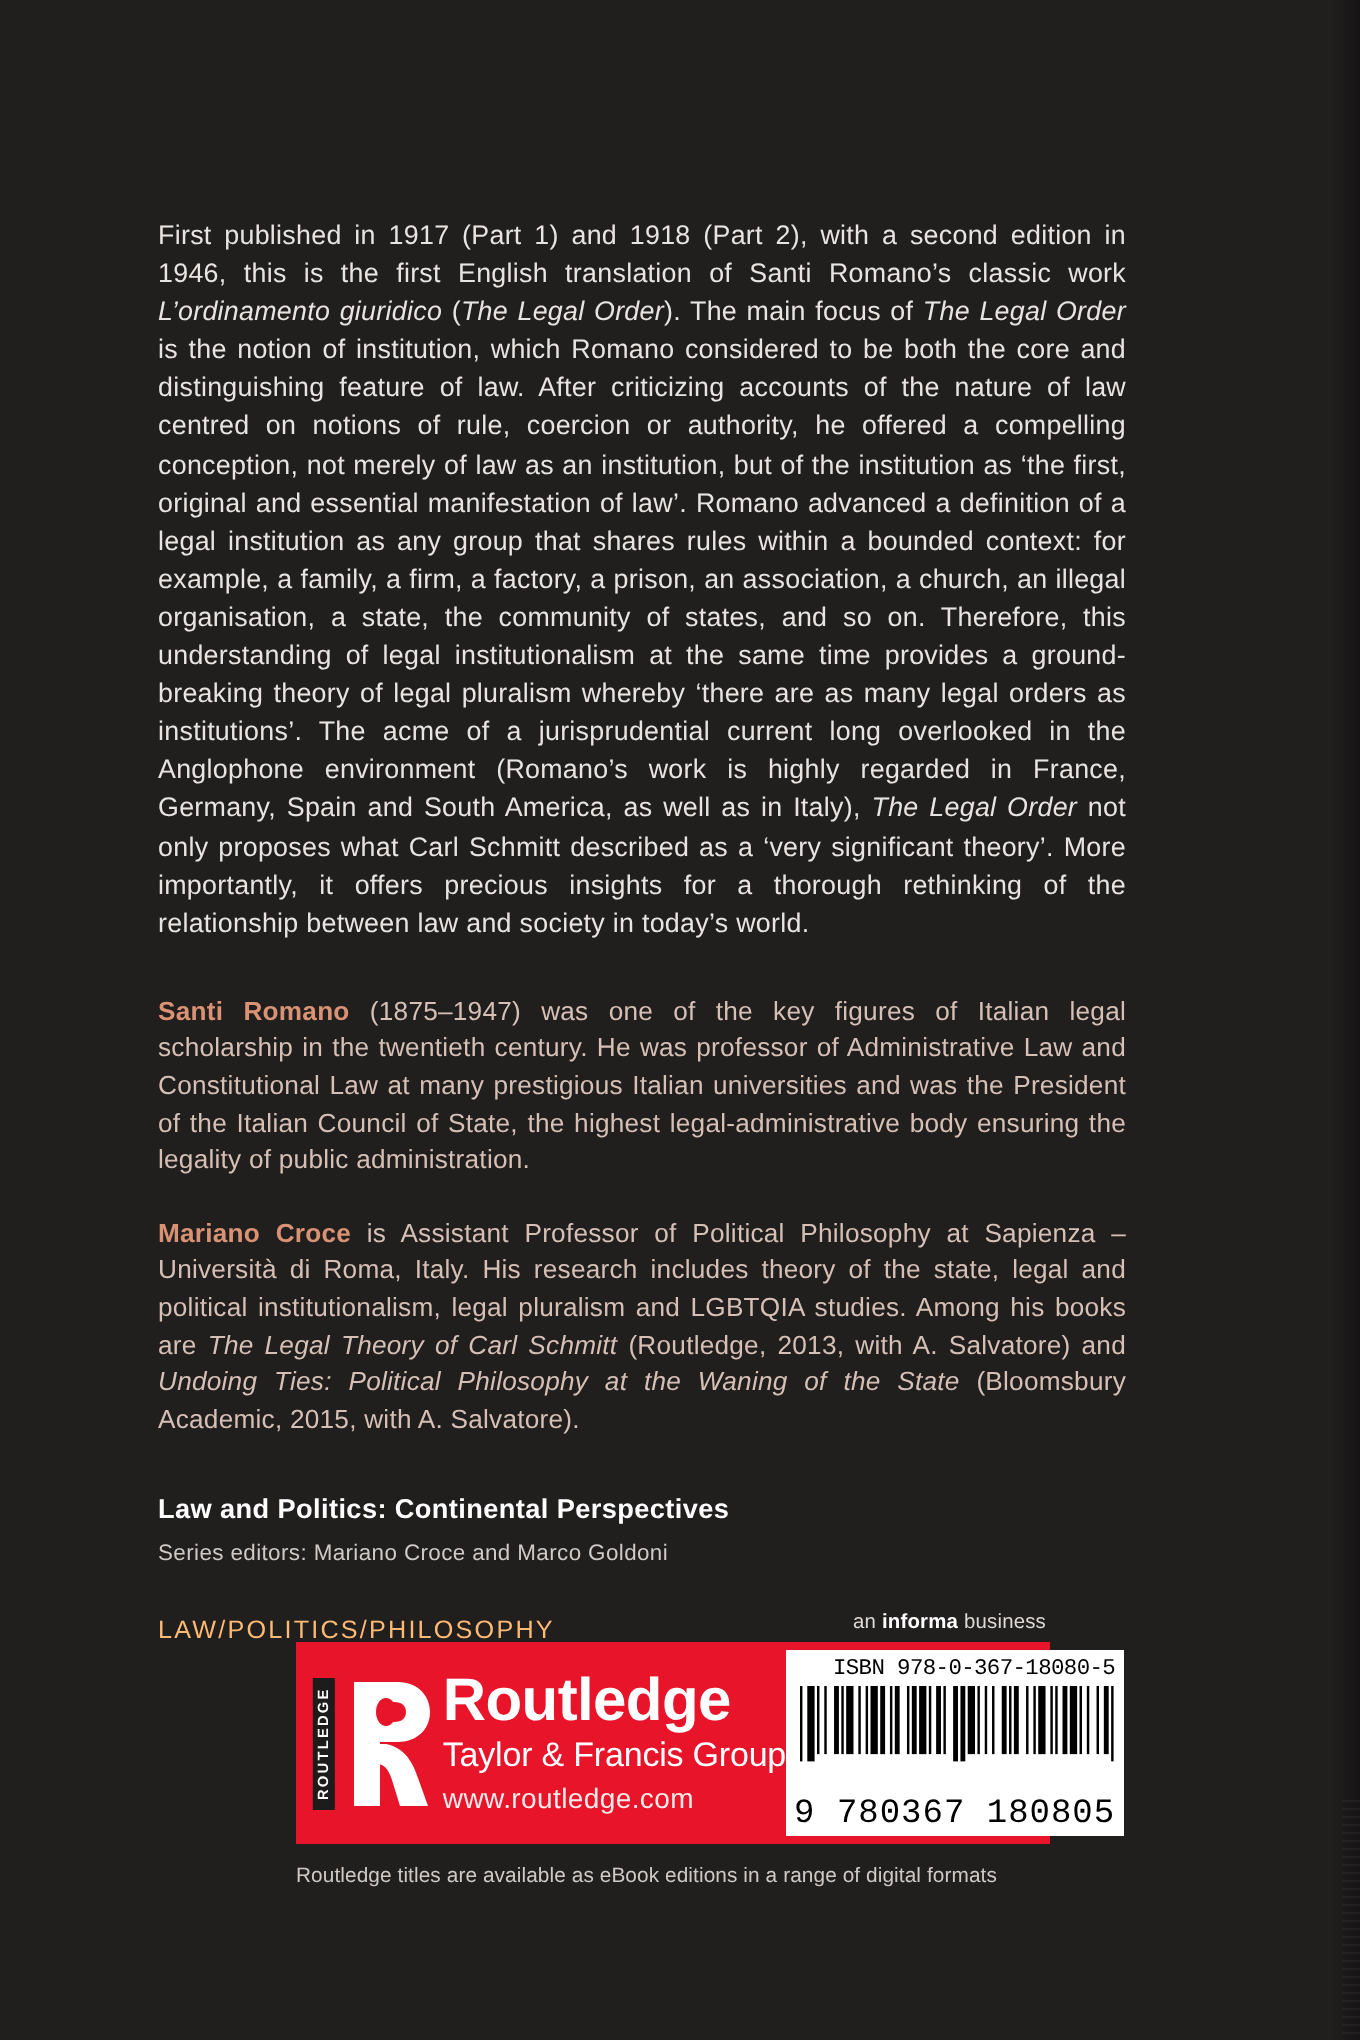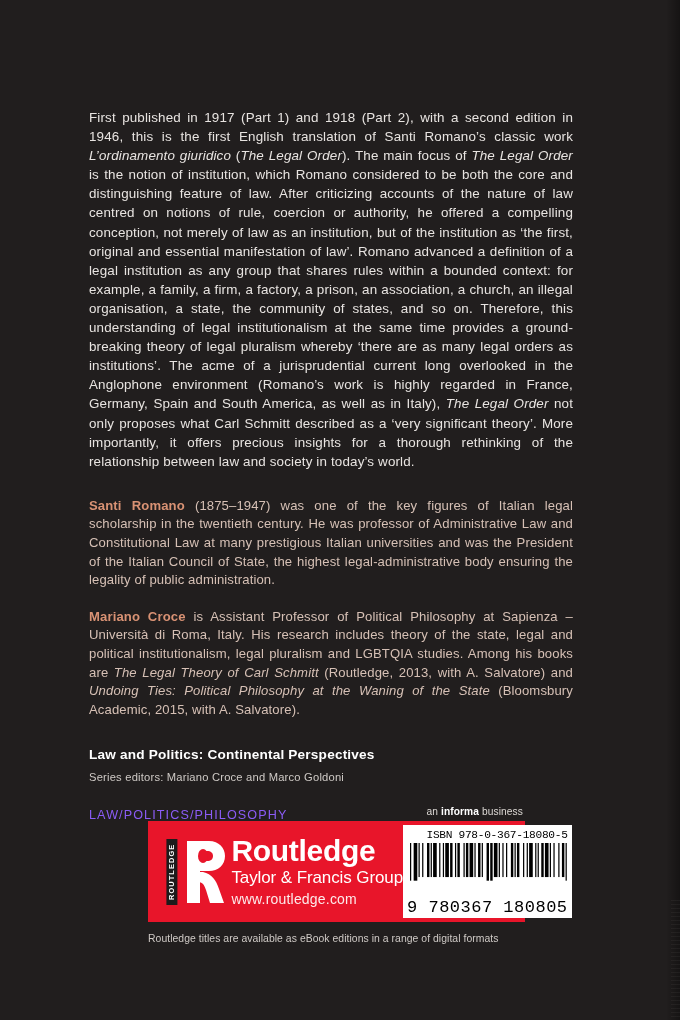--- a/index.html
+++ b/index.html
@@ -29,21 +29,21 @@
     right: 0; bottom: 0;
     width: 9px; height: 120px;
     background: repeating-linear-gradient(to bottom,
         rgba(120,115,112,0.10) 0px, rgba(120,115,112,0.10) 1px,
         rgba(0,0,0,0) 1px, rgba(0,0,0,0) 4px);
     pointer-events: none;
   }
 
   .content {
     position: absolute;
-    left: 89px;
+    left: 79px;
     top: 108px;
     width: 484px;
   }
 
   
   .blurb {
     color: #e8e4e1;
     font-size: 13.4px;
     line-height: 19.1px;
     text-align: justify;
@@ -79,21 +79,21 @@
     letter-spacing: 0.2px;
     margin: 0;
   }
   .series-editors {
     color: #cfcac6;
     font-size: 11.2px;
     letter-spacing: 0.2px;
     margin: 9px 0 0 0;
   }
   .category {
-    color: #8b5cf6;
+    color: #fdba74;
     font-size: 12.6px;
     letter-spacing: 1.1px;
     margin: 25px 0 0 0;
   }
 
   
   .publisher {
     position: absolute;
     left: 148px;
     top: 806px;
@@ -107,21 +107,21 @@
     margin: 0 0 4px 0;
     padding-right: 2px;
   }
   .informa b { font-weight: bold; color: #ffffff; }
 
   .logo-bar {
     display: flex;
     align-items: stretch;
     background: #e8152a;
     height: 101px;
-    padding: 10px;
+    padding: 0;
     box-sizing: border-box;
   }
   .logo-left {
     display: flex;
     align-items: center;
     flex: 0 0 auto;
     padding-left: 8px;
   }
   .vert-routledge {
     writing-mode: vertical-rl;

